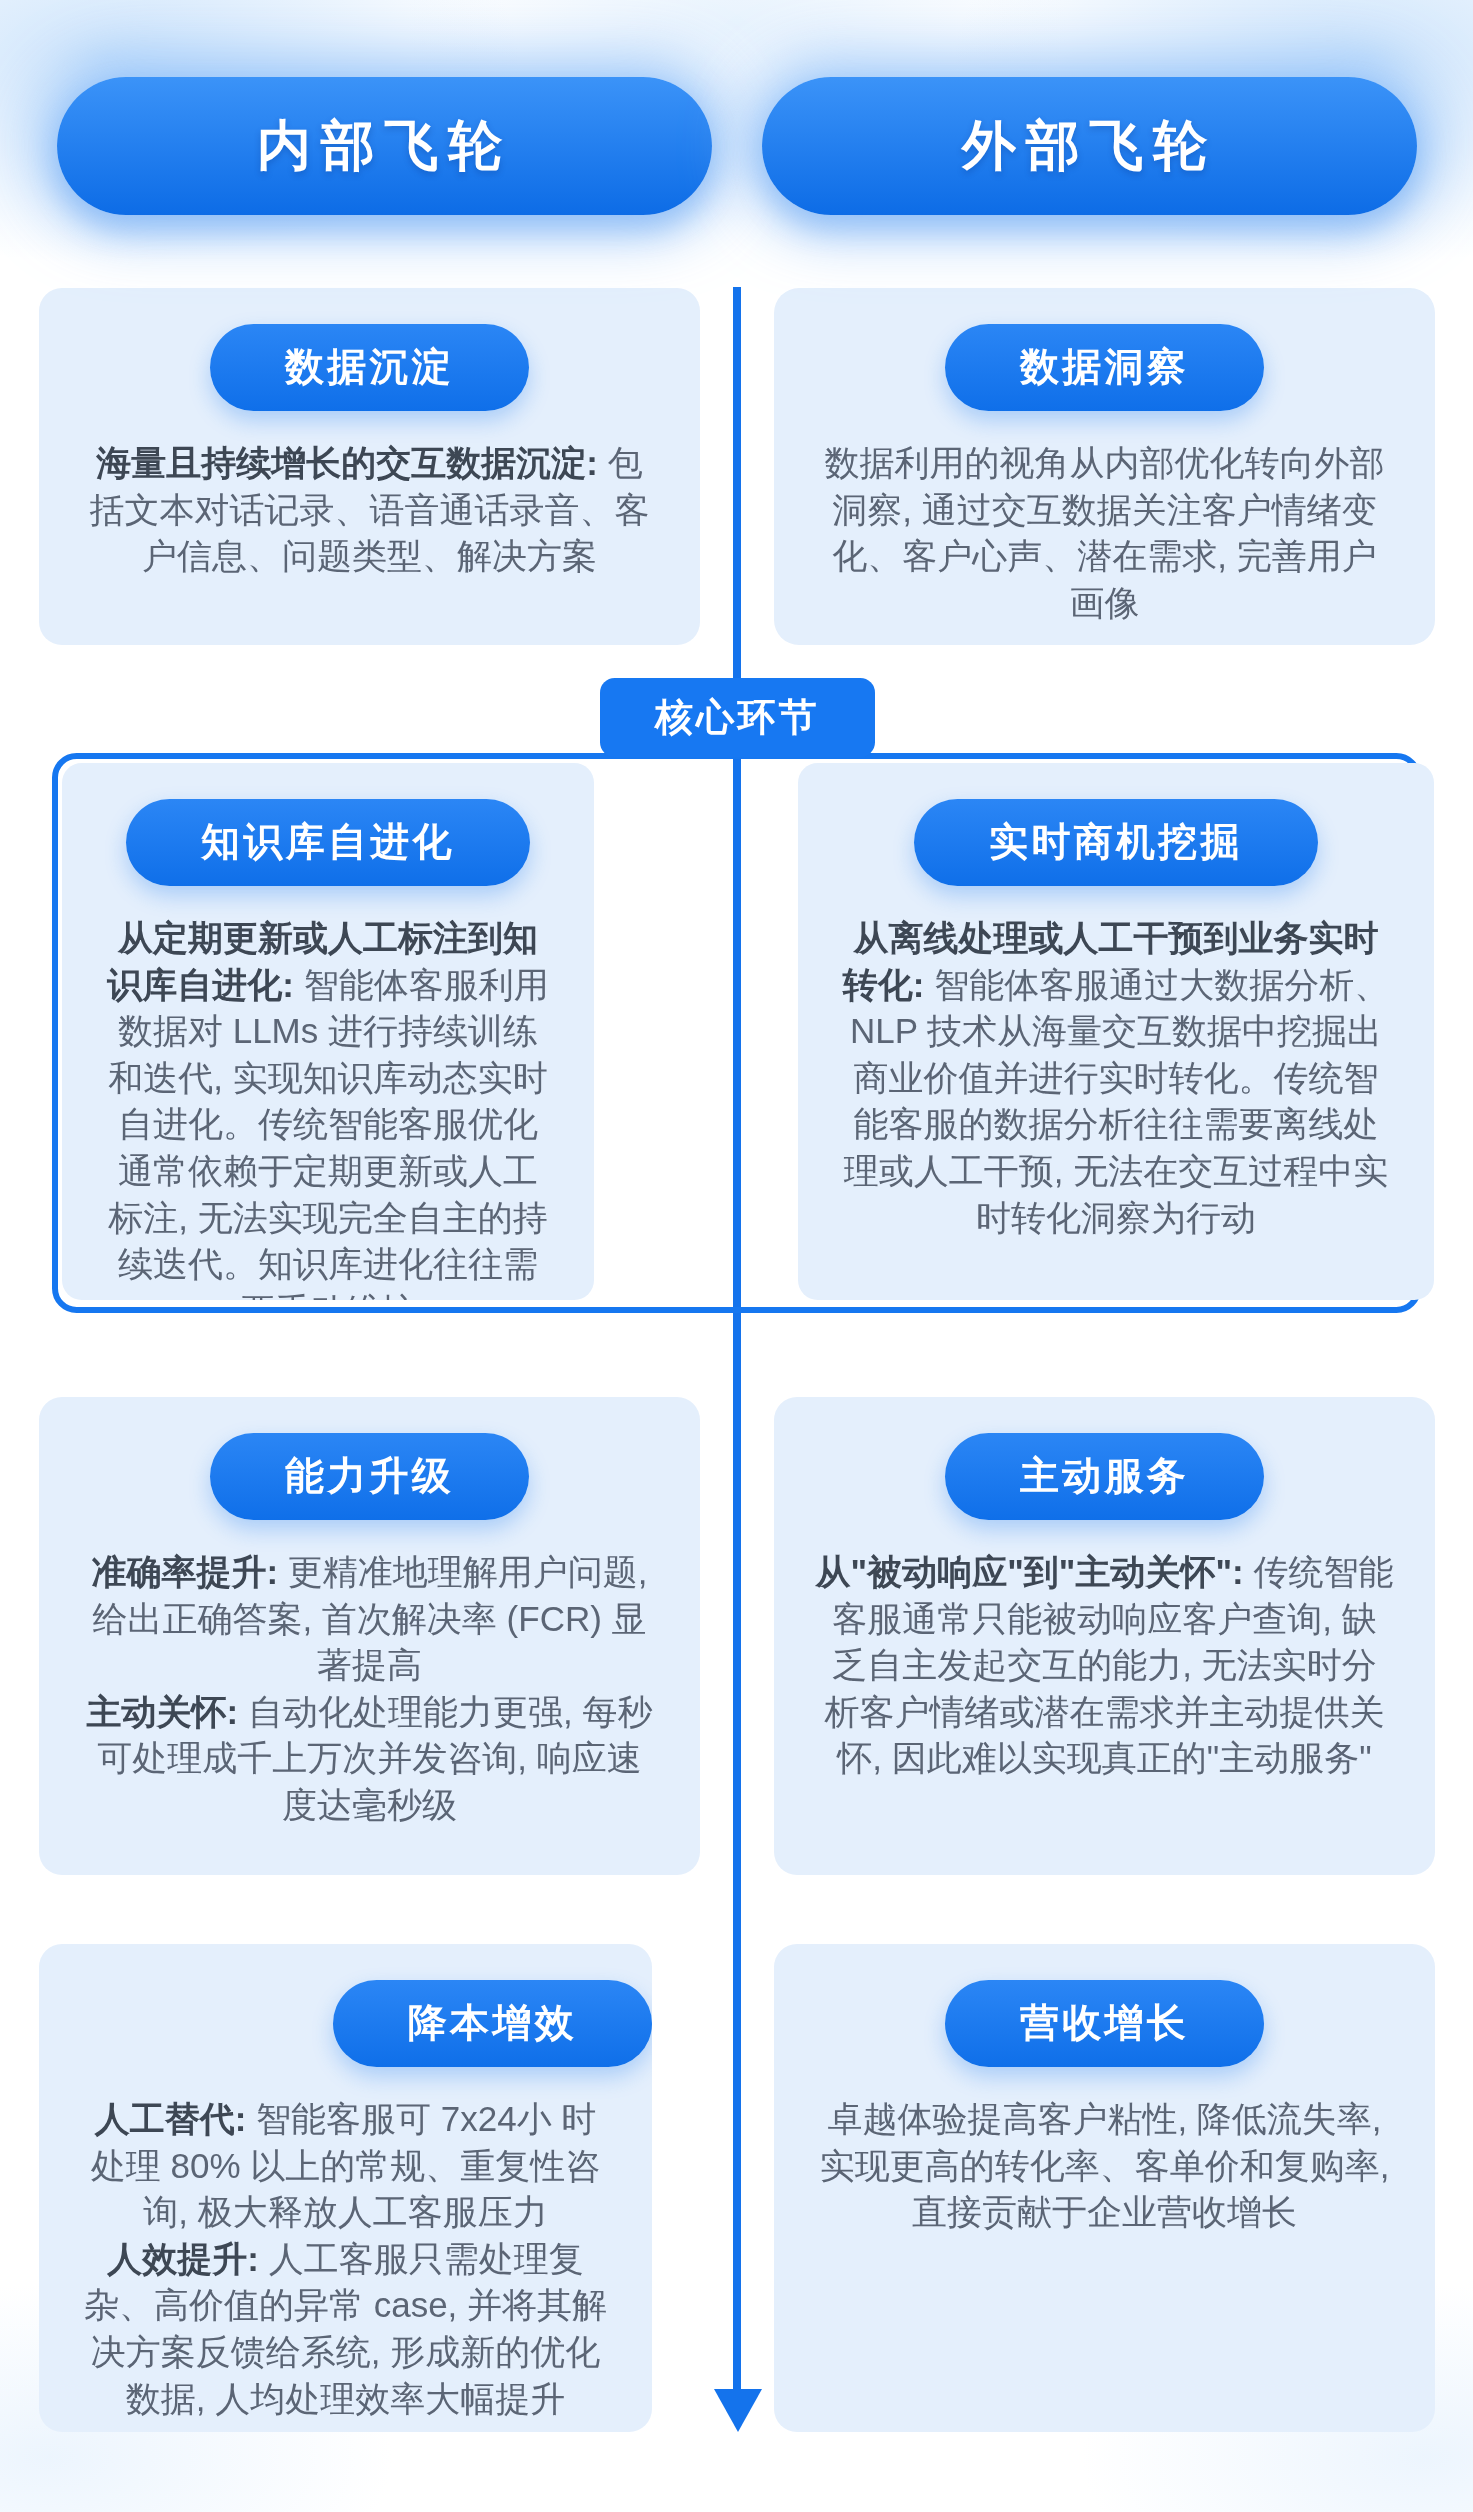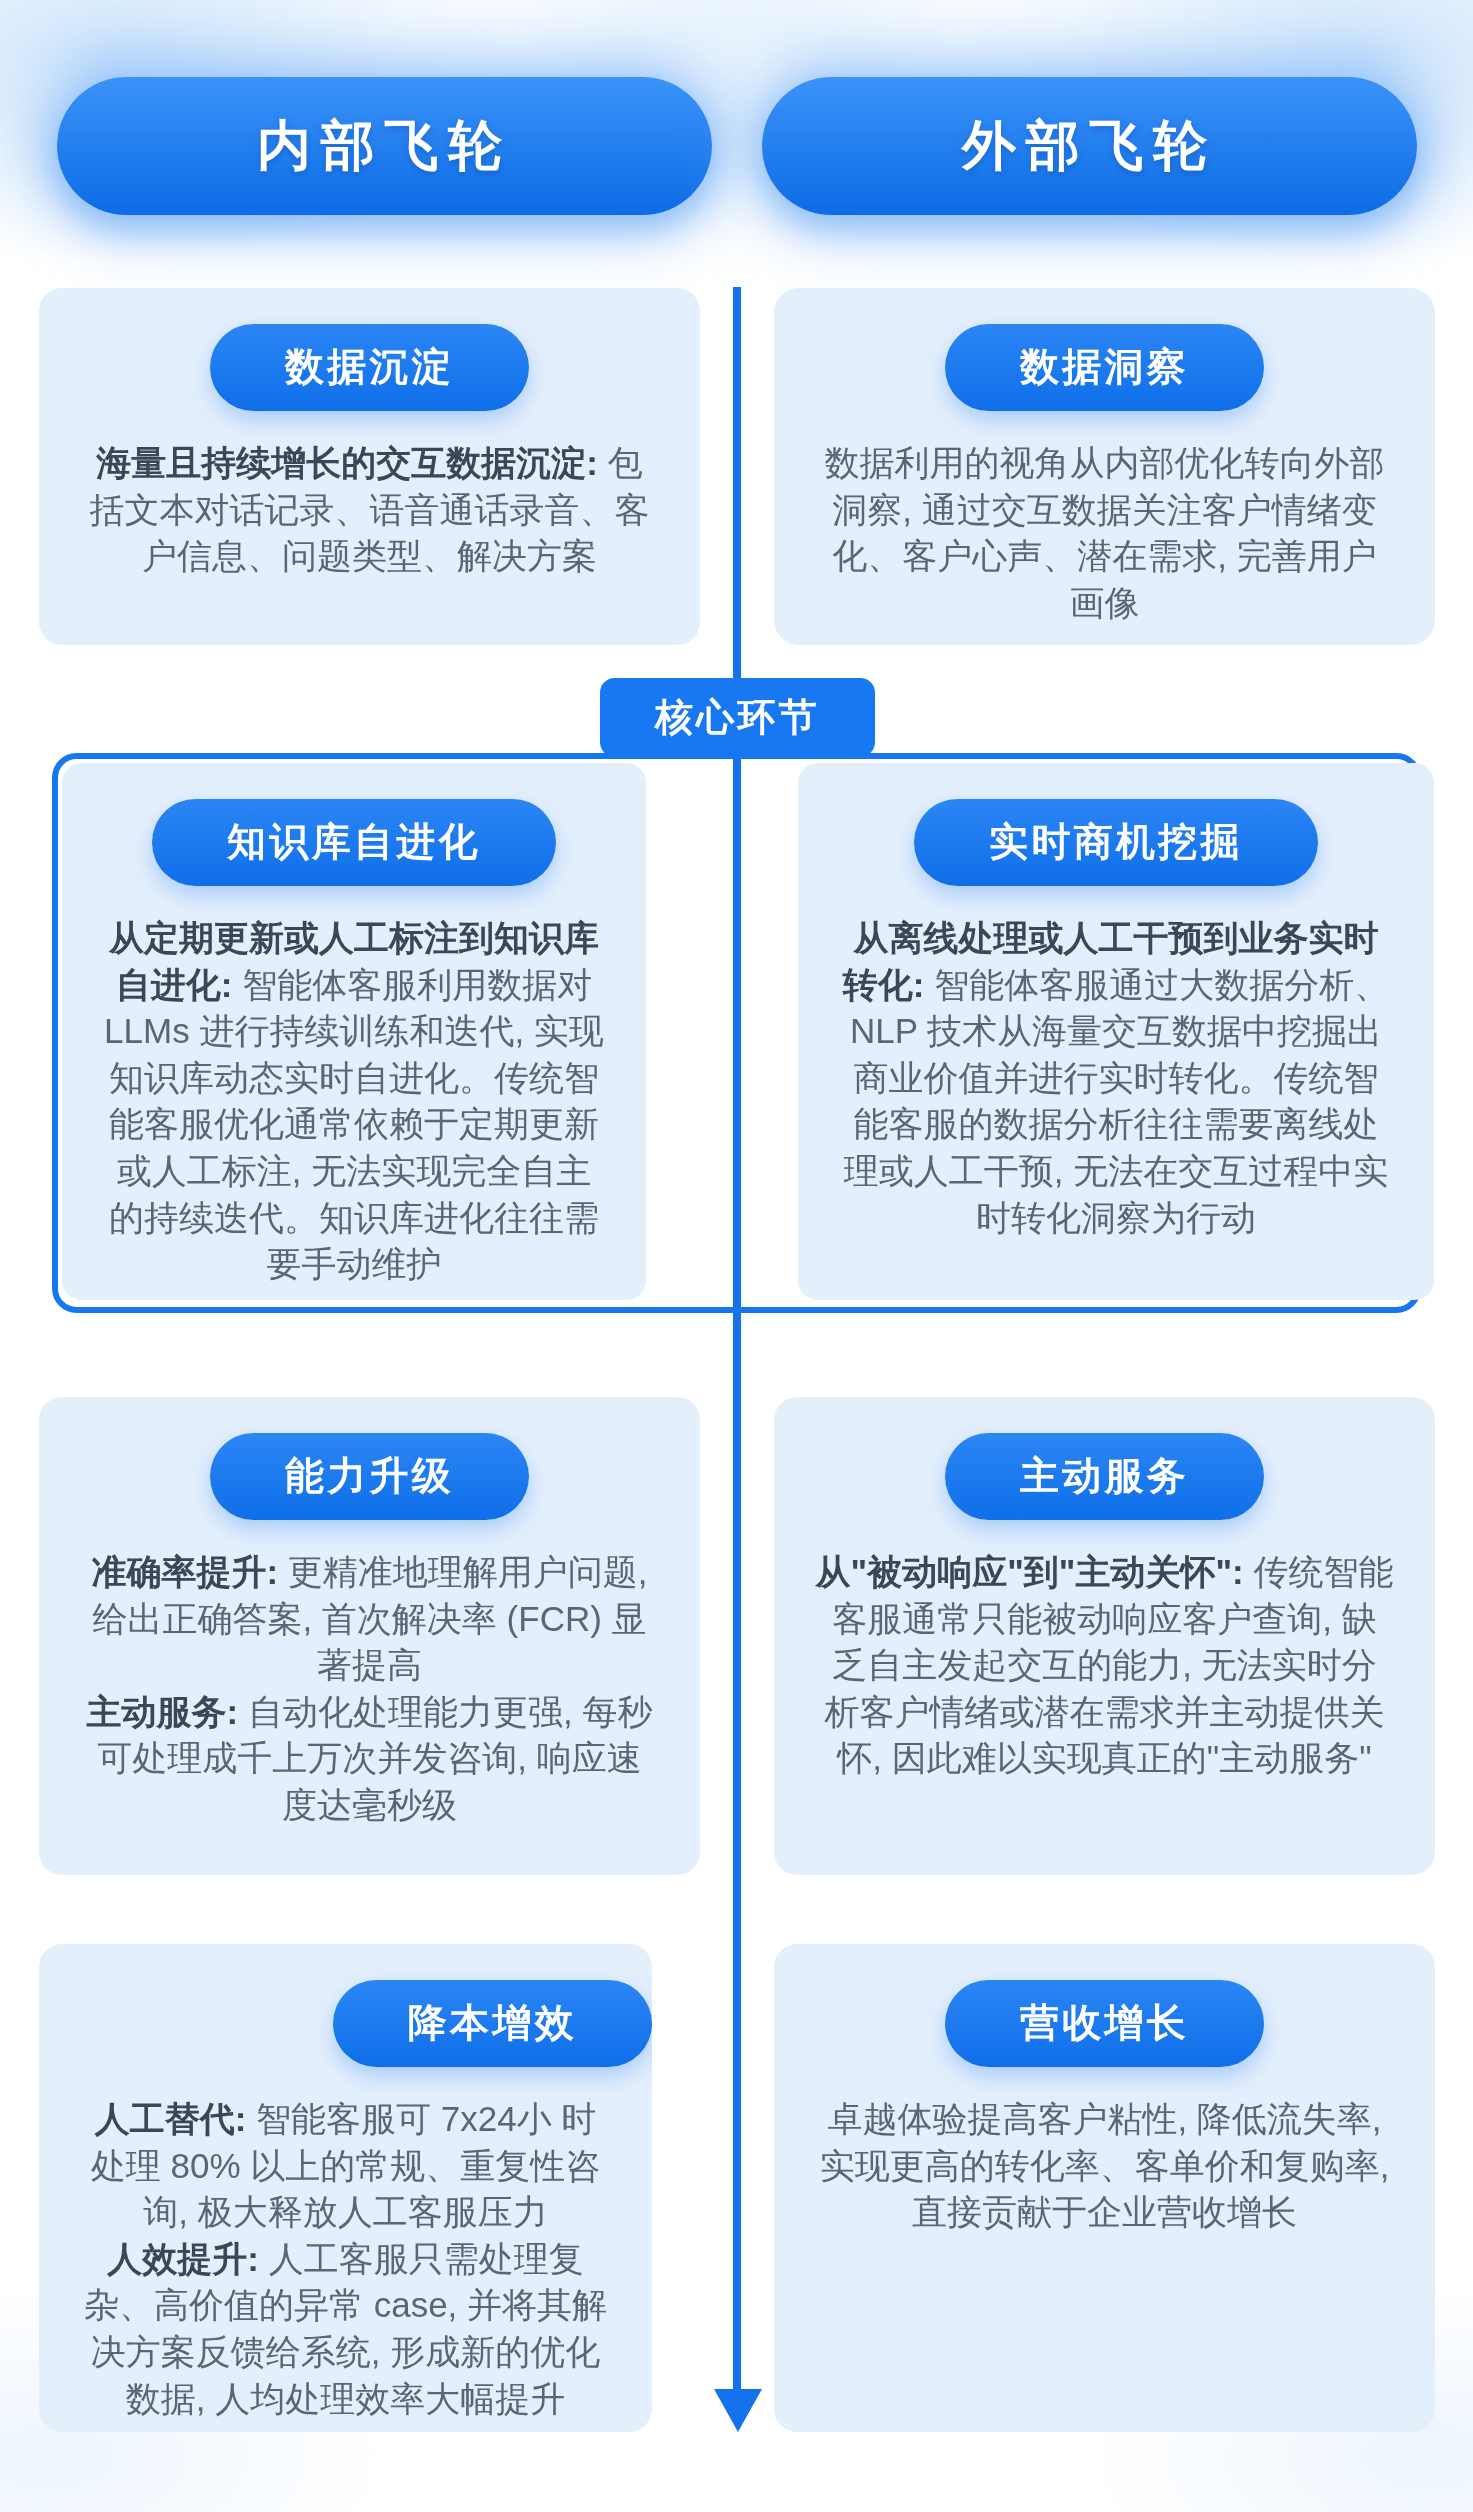--- a/index.html
+++ b/index.html
@@ -51,21 +51,21 @@
   }
   .badge{
     position:absolute; left:600px; top:678px; width:275px; height:79px;
     background:#1778f2; border-radius:14.7px; z-index:3;
     color:#fff; font-weight:bold; font-size:38px; letter-spacing:3.3px;
     display:flex; align-items:center; justify-content:center;text-align:center;
   }
   
   .r1.cl{left:39px;  top:288px;  width:661px; height:357px;}
   .r1.cr{left:774px; top:288px;  width:661px; height:357px;border-radius:25px;}
-  .rc.cl{left:62px;  top:763px;  width:584px; height:537px;}
+  .rc.cl{left:62px;  top:763px;  width:532px; height:537px;}
   .rc.cr{left:775px; top:763px;  width:636px; height:537px;margin-left:23px;}
   .rc{border-radius:19.7px;}
   .r3.cl{left:39px;  top:1397px; width:661px; height:478px;}
   .r3.cr{left:774px; top:1397px; width:661px; height:478px;}
   .r4.cl{left:39px;  top:1944px; width:613px; height:488px;align-items:flex-end;}
   .r4.cr{left:774px; top:1944px; width:661px; height:488px;}
 </style>
 </head>
 <body>
 
@@ -98,21 +98,21 @@
     <div class="pill">知识库自进化</div>
     <div class="body"><b>从定期更新或人工标注到知识库自进化:</b><span> 智能体客服利用数据对 LLMs 进行持续训练和迭代, 实现知识库动态实时自进化。传统智能客服优化通常依赖于定期更新或人工标注, 无法实现完全自主的持续迭代。知识库进化往往需要手动维护</span></div>
   </div>
   <div class="card rc cr">
     <div class="pill">实时商机挖掘</div>
     <div class="body"><b>从离线处理或人工干预到业务实时转化:</b><span> 智能体客服通过大数据分析、NLP 技术从海量交互数据中挖掘出商业价值并进行实时转化。传统智能客服的数据分析往往需要离线处理或人工干预, 无法在交互过程中实时转化洞察为行动</span></div>
   </div>
 
   <div class="card r3 cl">
     <div class="pill">能力升级</div>
-    <div class="body"><b>准确率提升:</b><span> 更精准地理解用户问题, 给出正确答案, 首次解决率 (FCR) 显著提高</span><br><b>主动服务:</b><span> 自动化处理能力更强, 每秒可处理成千上万次并发咨询, 响应速度达毫秒级</span></div>
+    <div class="body"><b>准确率提升:</b><span> 更精准地理解用户问题, 给出正确答案, 首次解决率 (FCR) 显著提高</span><br><b>主动关怀:</b><span> 自动化处理能力更强, 每秒可处理成千上万次并发咨询, 响应速度达毫秒级</span></div>
   </div>
   <div class="card r3 cr">
     <div class="pill">主动服务</div>
     <div class="body"><b>从"被动响应"到"主动关怀":</b><span> 传统智能客服通常只能被动响应客户查询, 缺乏自主发起交互的能力, 无法实时分析客户情绪或潜在需求并主动提供关怀, 因此难以实现真正的"主动服务"</span></div>
   </div>
 
   <div class="card r4 cl">
     <div class="pill">降本增效</div>
     <div class="body"><b>人工替代:</b><span> 智能客服可 7x24小 时处理 80% 以上的常规、重复性咨询, 极大释放人工客服压力</span><br><b>人效提升:</b><span> 人工客服只需处理复杂、高价值的异常 case, 并将其解决方案反馈给系统, 形成新的优化数据, 人均处理效率大幅提升</span></div>
   </div>

